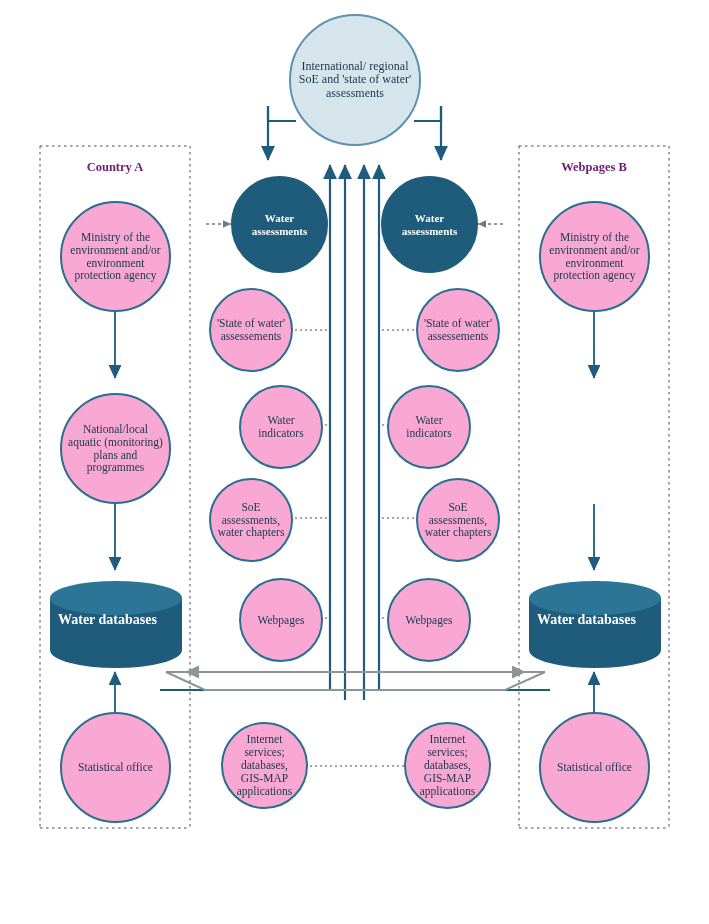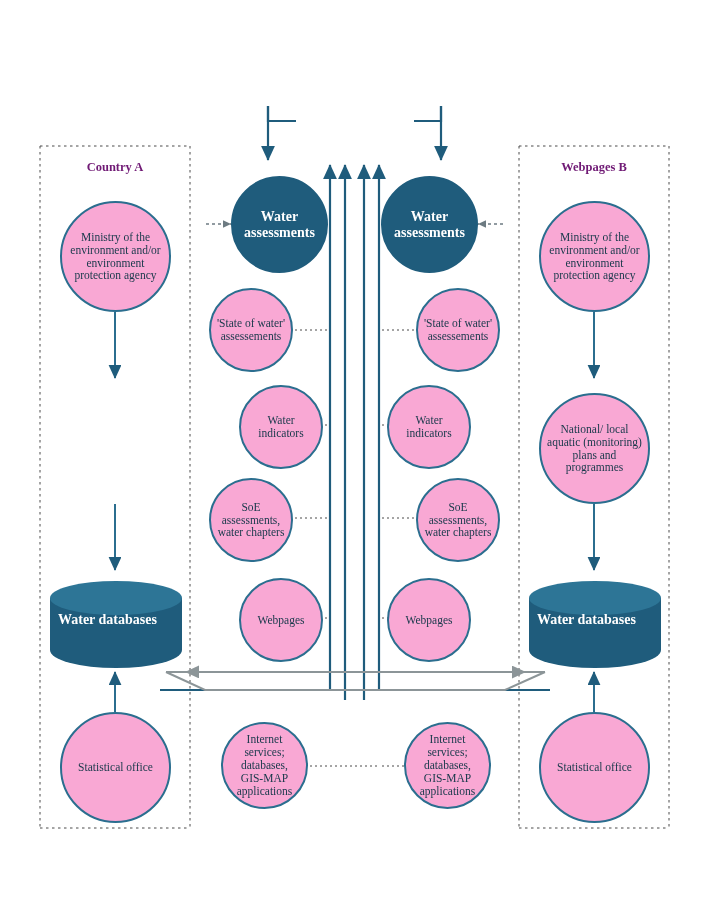--- a/index.html
+++ b/index.html
@@ -1,21 +1,21 @@
 <!DOCTYPE html>
 <html><head>
 <meta charset="utf-8">
 <style>
   html,body{margin:0;padding:0;background:#ffffff;}
   body{width:709px;height:924px;font-family:"Liberation Serif",serif;color:#1b3a4b;position:relative;overflow:hidden;}
   #canvas{position:absolute;left:0;top:0;width:709px;height:924px;}
   svg.layer{position:absolute;left:0;top:0;width:709px;height:924px;pointer-events:none;}
   .node{position:absolute;box-sizing:border-box;display:flex;align-items:center;justify-content:center;text-align:center;line-height:1.12;}
   .circle{border-radius:50%;border:2px solid #2b6e8f;background:#f9a8d4;color:#17384a;font-size:11.5px;}
-  .circle.filled{background:#1f5c7c;border-color:#1f5c7c;color:#ffffff;font-weight:bold;font-size:14px;}
+  .circle.filled{background:#1f5c7c;border-color:#1f5c7c;color:#ffffff;font-weight:bold;font-size:11px;}
   .circle.top{background:#d6e5ec;border-color:#5d93ae;color:#17384a;font-size:12px;}
   .colhdr{position:absolute;font-weight:bold;font-size:12.5px;color:#701a75;text-align:center;}
   .cyl{position:absolute;}
   .cyl-label{position:absolute;font-weight:bold;font-size:14px;color:#ffffff;line-height:1.15;}
   .caption{position:absolute;left:26px;top:856px;width:660px;font-size:11.5px;color:#13202b;text-align:center;line-height:1.35;}
   .caption b{font-weight:bold;}
   .inner{padding:0 6px;}
 </style>
 </head>
 <body>
@@ -94,40 +94,43 @@
     <g stroke="#8c9598" stroke-width="2" fill="none">
       <path d="M545,672 L186,672" marker-end="url(#ahg)"></path>
       <path d="M166,672 L525,672" marker-end="url(#ahg)"></path>
       <path d="M166,672 L205,690 L505,690 L545,672"></path>
     </g>
   </svg>
 
   <div class="colhdr" style="left:55px;top:160px;width:120px;">Country A</div>
   <div class="colhdr" style="left:534px;top:160px;width:120px;">Webpages B</div>
 
+  <div class="node circle top" style="left:289px;top:14px;width:132px;height:132px;">
+    <span class="inner">International/ regional SoE and 'state of water' assessments</span>
+  </div>
 
   <div class="node circle filled" style="left:231px;top:176px;width:97px;height:97px;">
     <span class="inner">Water assessments</span>
   </div>
   <div class="node circle filled" style="left:381px;top:176px;width:97px;height:97px;">
     <span class="inner">Water assessments</span>
   </div>
 
   <div class="node circle" style="left:60px;top:201px;width:111px;height:111px;">
     <span class="inner">Ministry of the environment and/or environment protection agency</span>
   </div>
+  <div class="node circle" style="left:60px;top:393px;width:111px;height:111px;">
+    <span class="inner">National/local aquatic (monitoring) plans and programmes</span>
+  </div>
   <div class="node circle" style="left:60px;top:712px;width:111px;height:111px;">
     <span class="inner">Statistical office</span>
   </div>
 
   <div class="node circle" style="left:539px;top:201px;width:111px;height:111px;">
     <span class="inner">Ministry of the environment and/or environment protection agency</span>
-  </div>
-  <div class="node circle" style="left:539px;top:393px;width:111px;height:111px;">
-    <span class="inner">National/ local aquatic (monitoring) plans and programmes</span>
   </div>
   <div class="node circle" style="left:539px;top:712px;width:111px;height:111px;">
     <span class="inner">Statistical office</span>
   </div>
 
   <div class="node circle" style="left:209px;top:288px;width:84px;height:84px;">
     <span class="inner">'State of water' assessements</span>
   </div>
   <div class="node circle" style="left:239px;top:385px;width:84px;height:84px;">
     <span class="inner">Water indicators</span>

